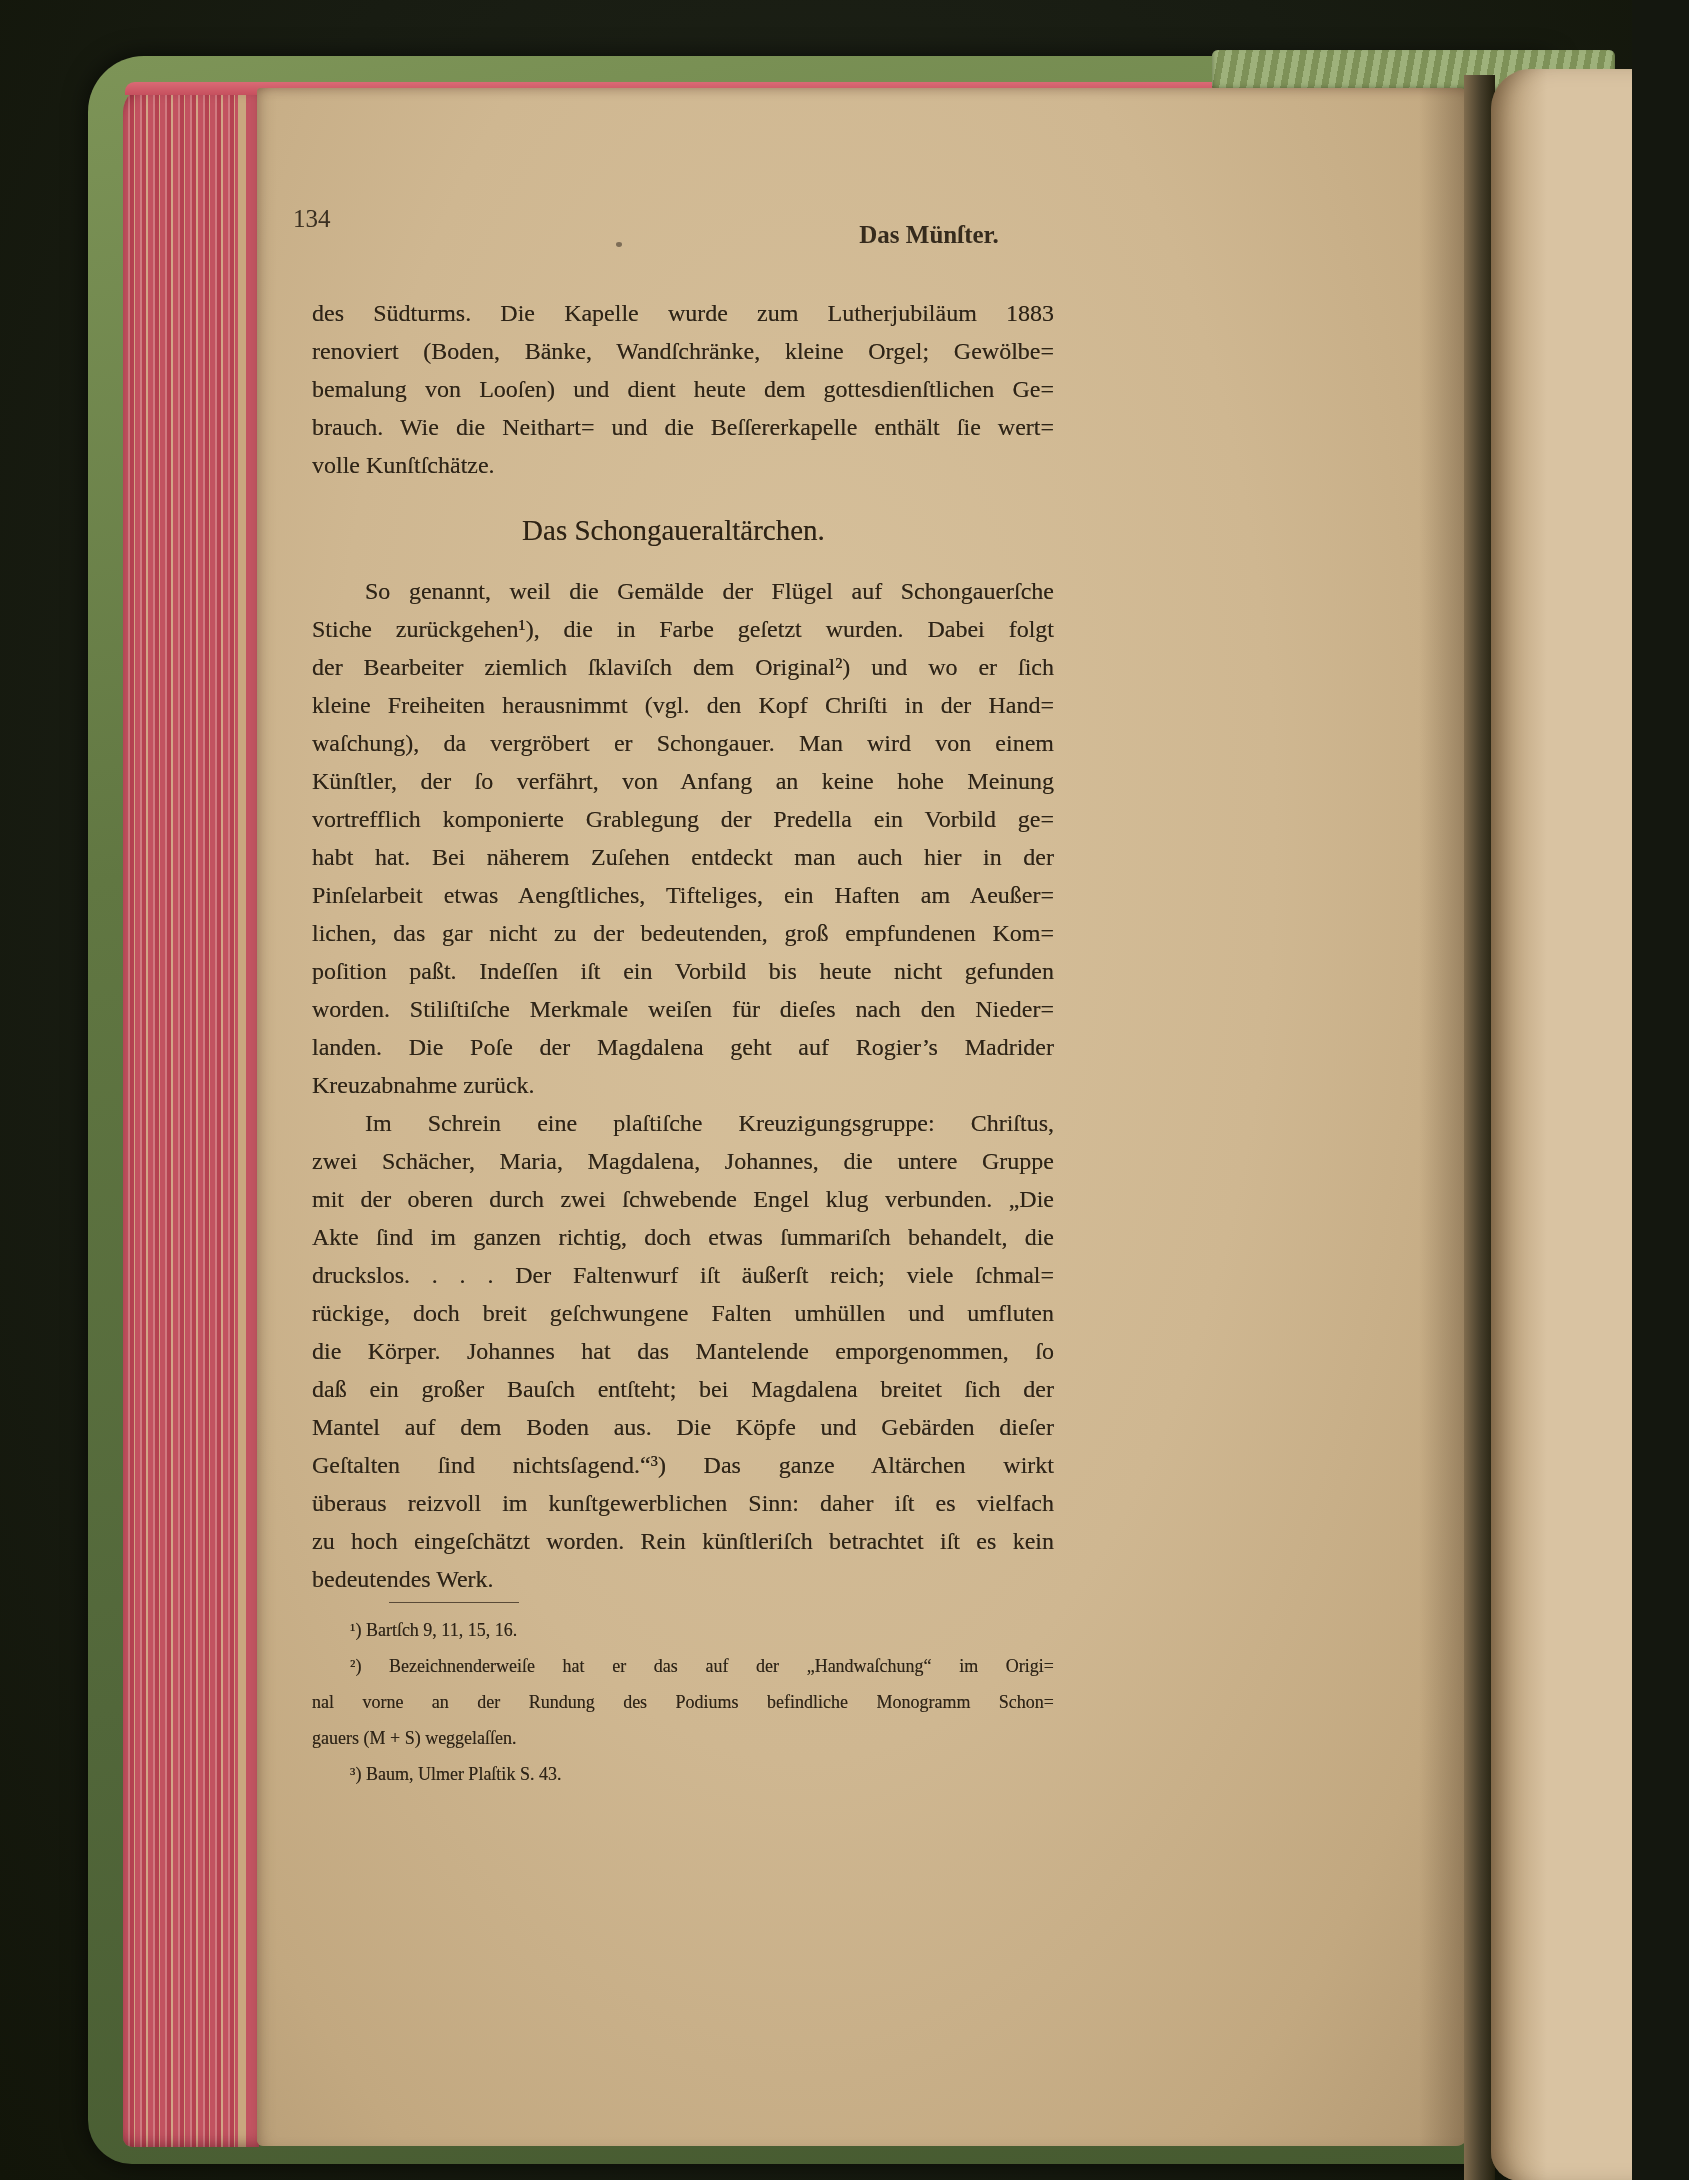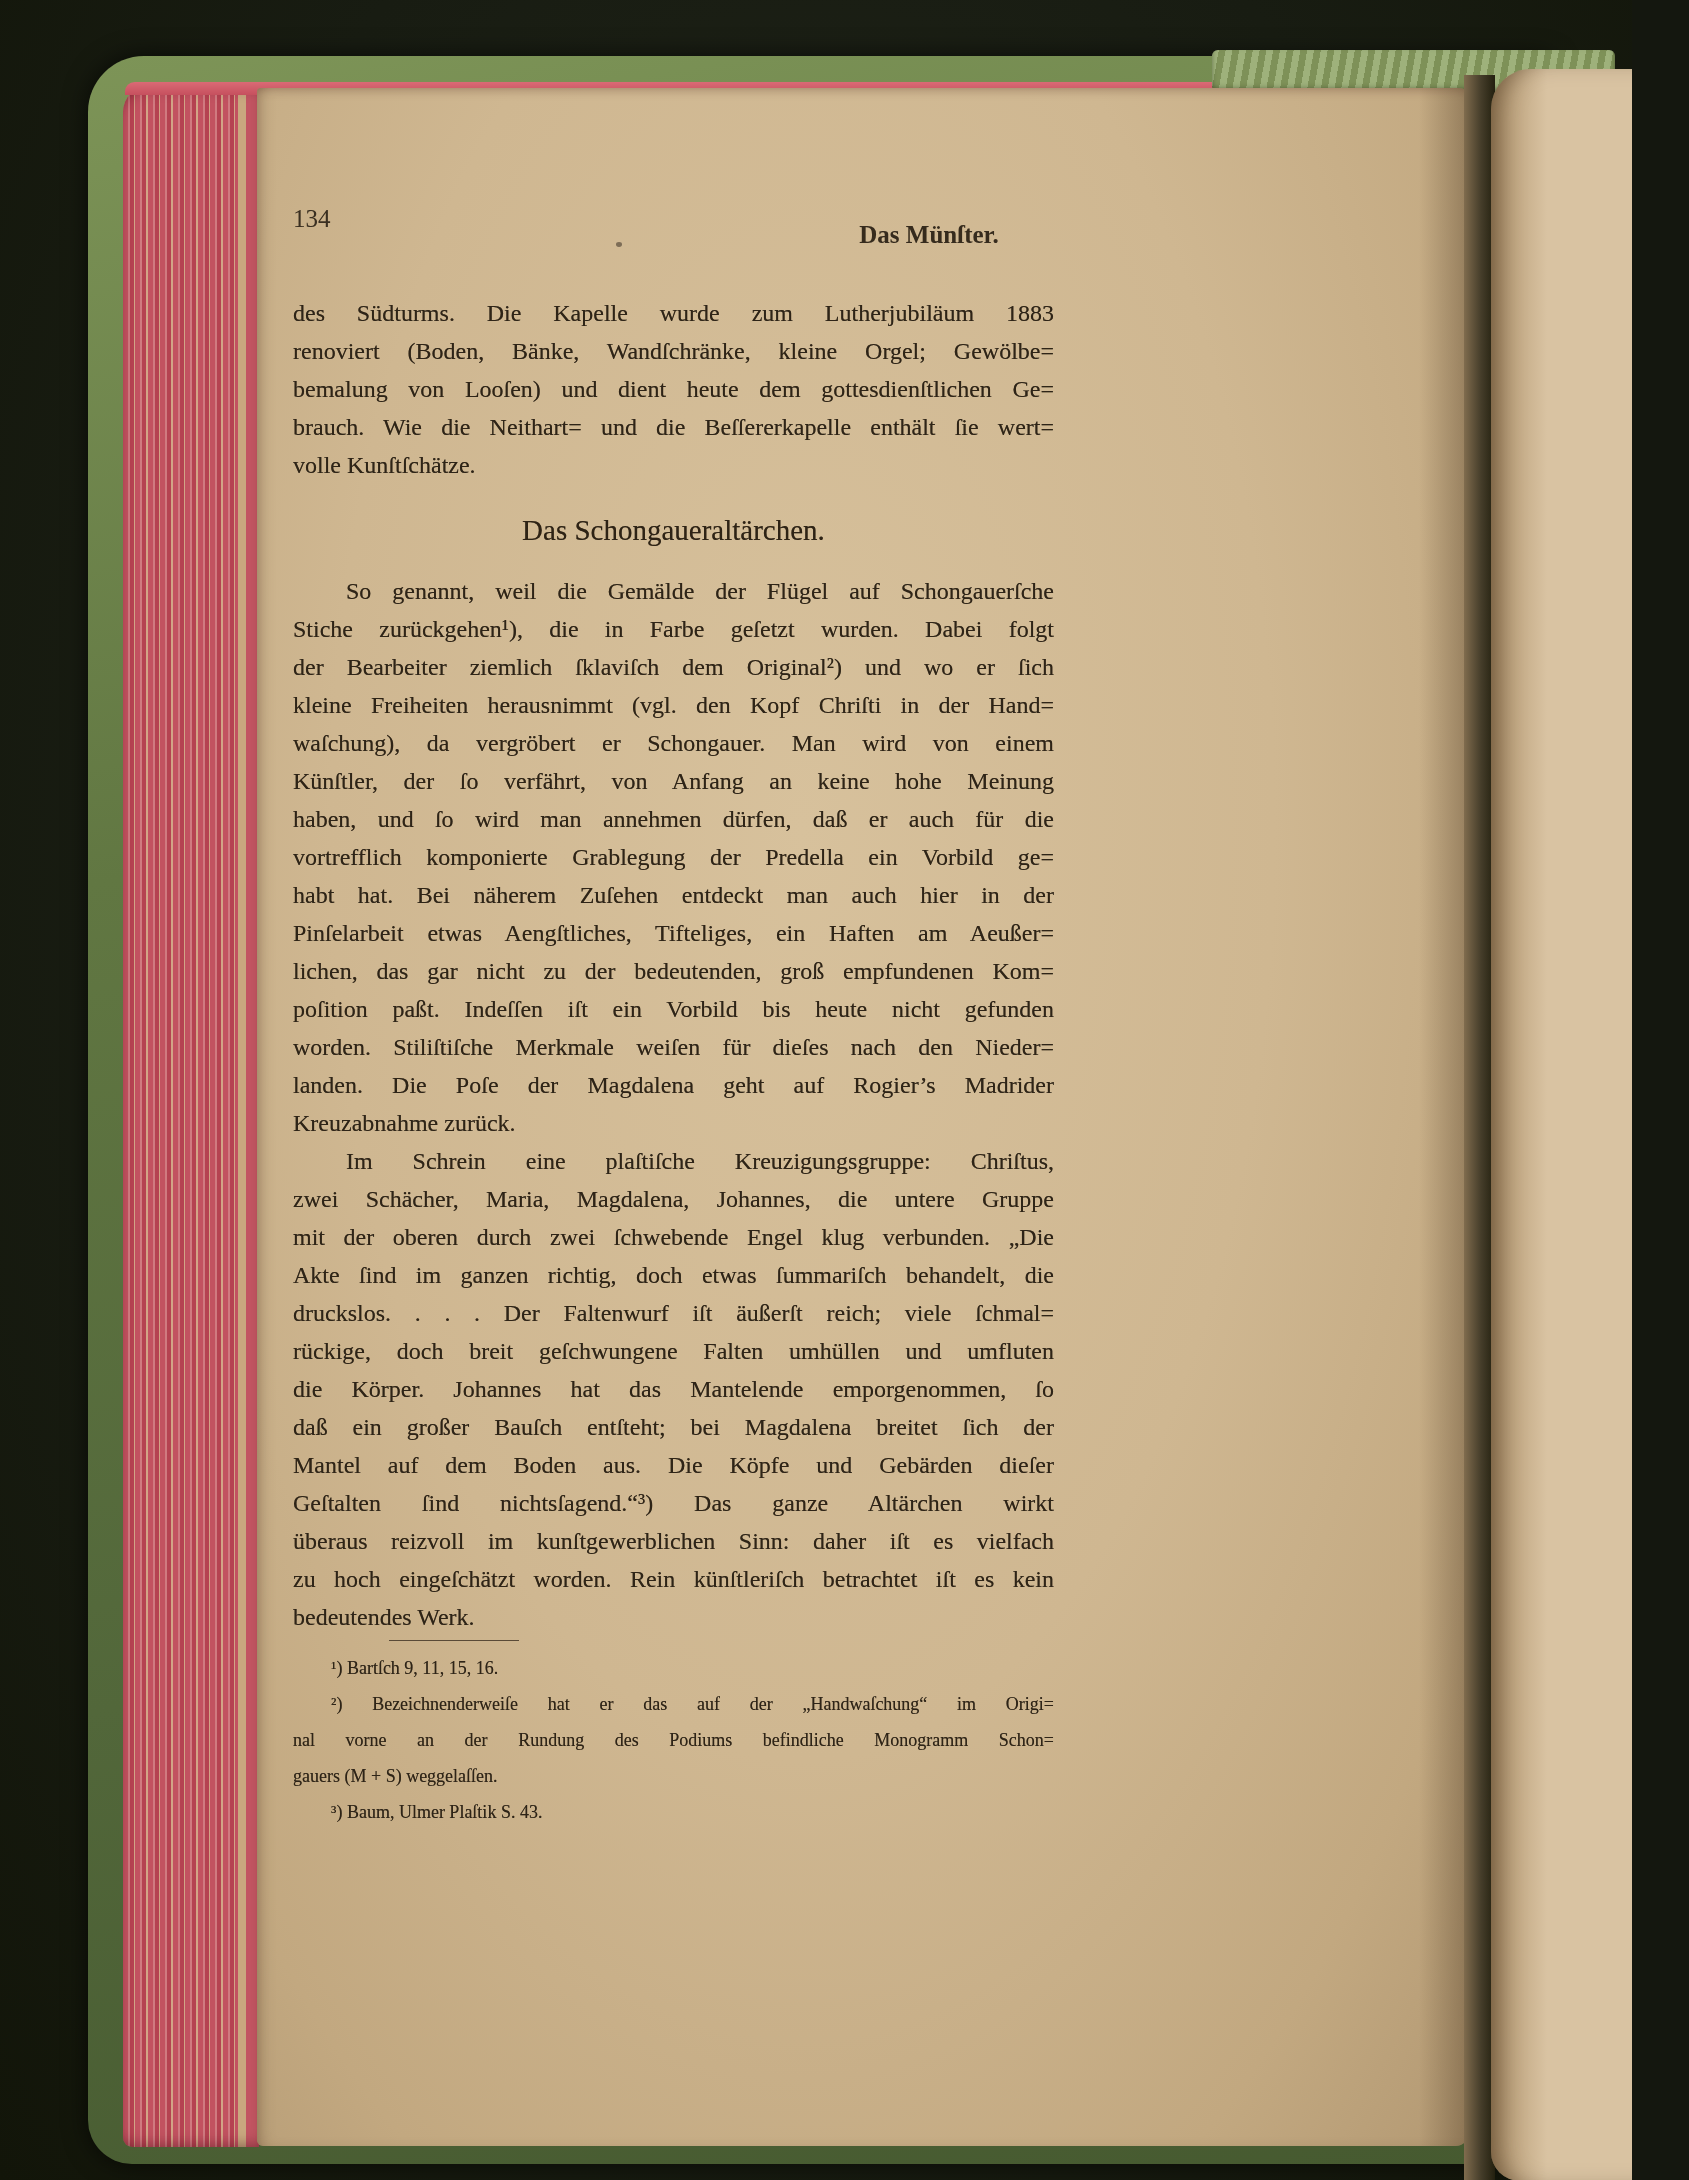--- a/index.html
+++ b/index.html
@@ -61,21 +61,21 @@
   .page-number{position:absolute;left:36px;top:117px;font-size:25px;color:#3a2f21;}
   .running-head{position:absolute;left:672px;top:133px;transform:translateX(-50%);
     font-size:25px;font-weight:bold;color:#362b1d;}
   .ink-speck{position:absolute;left:359px;top:154px;width:5.8px;height:4.8px;border-radius:50%;
     background:#6f5f4b;opacity:.85;}
   .body-text{
     position:absolute;left:36px;top:206px;width:761px;
     font-size:24px;color:#2e2417;line-height:38px;
     text-shadow:0 0 0.5px rgba(46,36,23,.55);
   }
-  .ln{height:38px;overflow:hidden;text-align:justify;text-align-last:justify;}
+  .ln{height:38px;overflow:hidden;text-align:justify;text-align-last:justify;margin-left:19px;}
   .ln.short{text-align-last:left;}
   .ln.ind{text-indent:53px;}
   .section-heading{height:38px;margin:27px 0 23px 0;text-align:center;
     font-size:29px;font-weight:normal;color:#2e2315;}
   .fn-rule{width:130px;margin:3.8px 0 9.6px 96px;border-top:1.9px solid #594a37;}
   .fn .ln{font-size:18px;line-height:36px;height:36px;}
   .fn .ln.find{text-indent:38px;}
 </style>
 </head>
 <body>
@@ -102,21 +102,20 @@
 
       <div class="section-heading">Das Schongaueraltärchen.</div>
 
       <div>
         <div class="ln ind">So genannt, weil die Gemälde der Flügel auf Schongauerſche</div>
         <div class="ln">Stiche zurückgehen¹), die in Farbe geſetzt wurden. Dabei folgt</div>
         <div class="ln">der Bearbeiter ziemlich ſklaviſch dem Original²) und wo er ſich</div>
         <div class="ln">kleine Freiheiten herausnimmt (vgl. den Kopf Chriſti in der Hand=</div>
         <div class="ln">waſchung), da vergröbert er Schongauer. Man wird von einem</div>
         <div class="ln">Künſtler, der ſo verfährt, von Anfang an keine hohe Meinung</div>
-        <div class="ln">haben, und ſo wird man annehmen dürfen, daß er auch für die</div>
         <div class="ln">vortrefflich komponierte Grablegung der Predella ein Vorbild ge=</div>
         <div class="ln">habt hat. Bei näherem Zuſehen entdeckt man auch hier in der</div>
         <div class="ln">Pinſelarbeit etwas Aengſtliches, Tifteliges, ein Haften am Aeußer=</div>
         <div class="ln">lichen, das gar nicht zu der bedeutenden, groß empfundenen Kom=</div>
         <div class="ln">poſition paßt. Indeſſen iſt ein Vorbild bis heute nicht gefunden</div>
         <div class="ln">worden. Stiliſtiſche Merkmale weiſen für dieſes nach den Nieder=</div>
         <div class="ln">landen. Die Poſe der Magdalena geht auf Rogier’s Madrider</div>
         <div class="ln short">Kreuzabnahme zurück.</div>
       </div>
 

